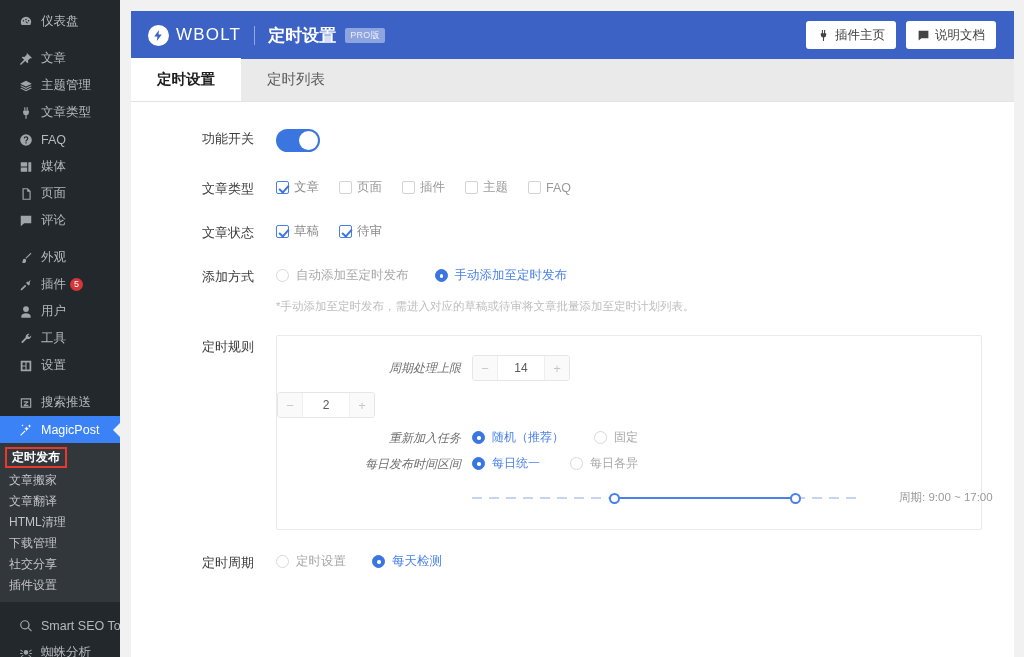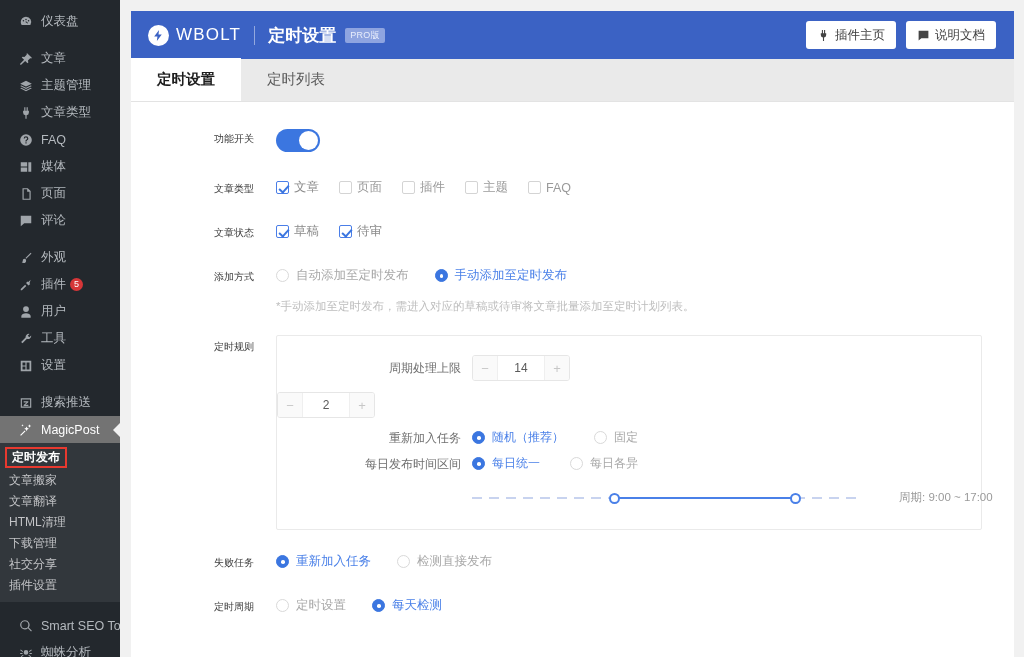--- a/index.html
+++ b/index.html
@@ -32,21 +32,21 @@
   .sb-item .sb-ic {
     width: 17px; height: 17px;
     margin-right: 7px;
     display: flex; align-items: center; justify-content: center;
     color: #a0a5aa;
     flex: 0 0 17px;
   }
   .sb-item .sb-ic svg { width: 14px; height: 14px; fill: #a0a5aa; display:block; }
   .sb-gap { height: 10px; }
   .sb-item.active {
-    background: #737373;
+    background: #3b82f6;
     color: #fff;
   }
   .sb-item.active .sb-ic svg { fill: #fff; }
   .sb-item.active::after {
     content: "";
     position: absolute; right: -1px; top: 50%;
     transform: translateY(-50%);
     border-top: 8px solid transparent;
     border-bottom: 8px solid transparent;
     border-right: 8px solid #f1f1f1;
@@ -169,21 +169,21 @@
     font-weight: bold;
   }
 
   
   #form { padding: 26px 0 0 0; background: #fff; }
   .row { display: flex; align-items: flex-start; margin-bottom: 22px; }
   .row-label {
     width: 145px;
     text-align: right;
     padding-right: 22px;
-    font-size: 10px;
+    font-size: 13px;
     color: #3c3c3c;
     line-height: 22px;
     flex: 0 0 145px;
   }
   .row-body { flex: 1; padding-top: 1px; }
 
   
   .toggle {
     width: 44px; height: 23px;
     border-radius: 12px;
@@ -274,20 +274,21 @@
     display: flex; align-items: center;
     margin-bottom: 11px;
   }
   .rule-label {
     width: 195px;
     text-align: right;
     padding-right: 11px;
     font-size: 12px;
     color: #6f6f6f;
     flex: 0 0 195px;
+    font-style: italic;
   }
   .stepper {
     display: inline-flex;
     border: 1px solid #e6e6e6;
     border-radius: 3px;
     height: 26px;
     width: 98px;
     overflow: hidden;
     background: #fff;
   }
@@ -655,30 +656,20 @@
                 <div class="handle h1"></div>
                 <div class="handle h2"></div>
               </div>
               <div class="slider-text">周期: 9:00 ~ 17:00</div>
             </div>
 
           </div>
         </div>
       </div>
 
-      <div class="row">
-        <div class="row-label">失败任务</div>
-        <div class="row-body" id="failed-task-group"><span class="rd sel">
-              <span class="dot"></span>
-              <span>重新加入任务</span>
-            </span><span class="rd">
-              <span class="dot"></span>
-              <span>检测直接发布</span>
-            </span></div>
-      </div>
 
       <div class="row">
         <div class="row-label">定时周期</div>
         <div class="row-body" id="check-cycle-group"><span class="rd">
               <span class="dot"></span>
               <span>定时设置</span>
             </span><span class="rd sel">
               <span class="dot"></span>
               <span>每天检测</span>
             </span></div>

